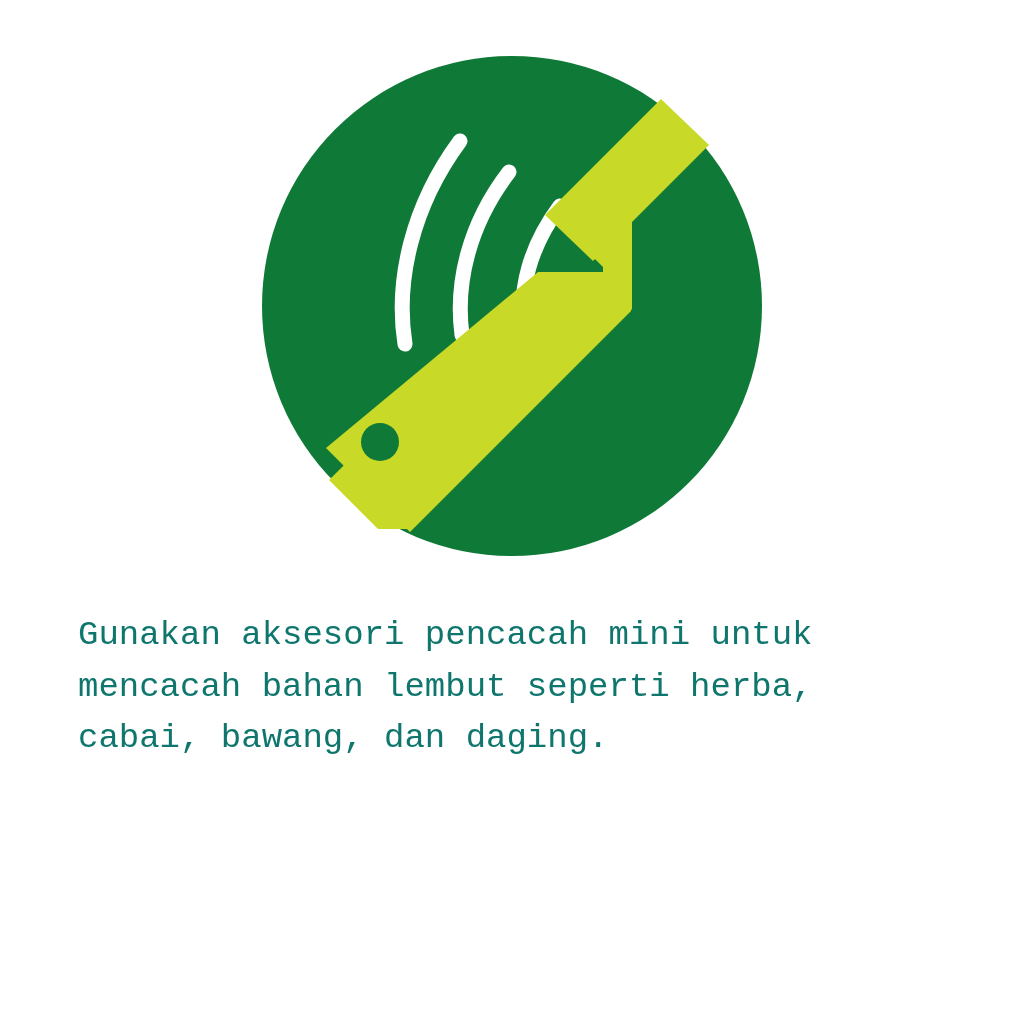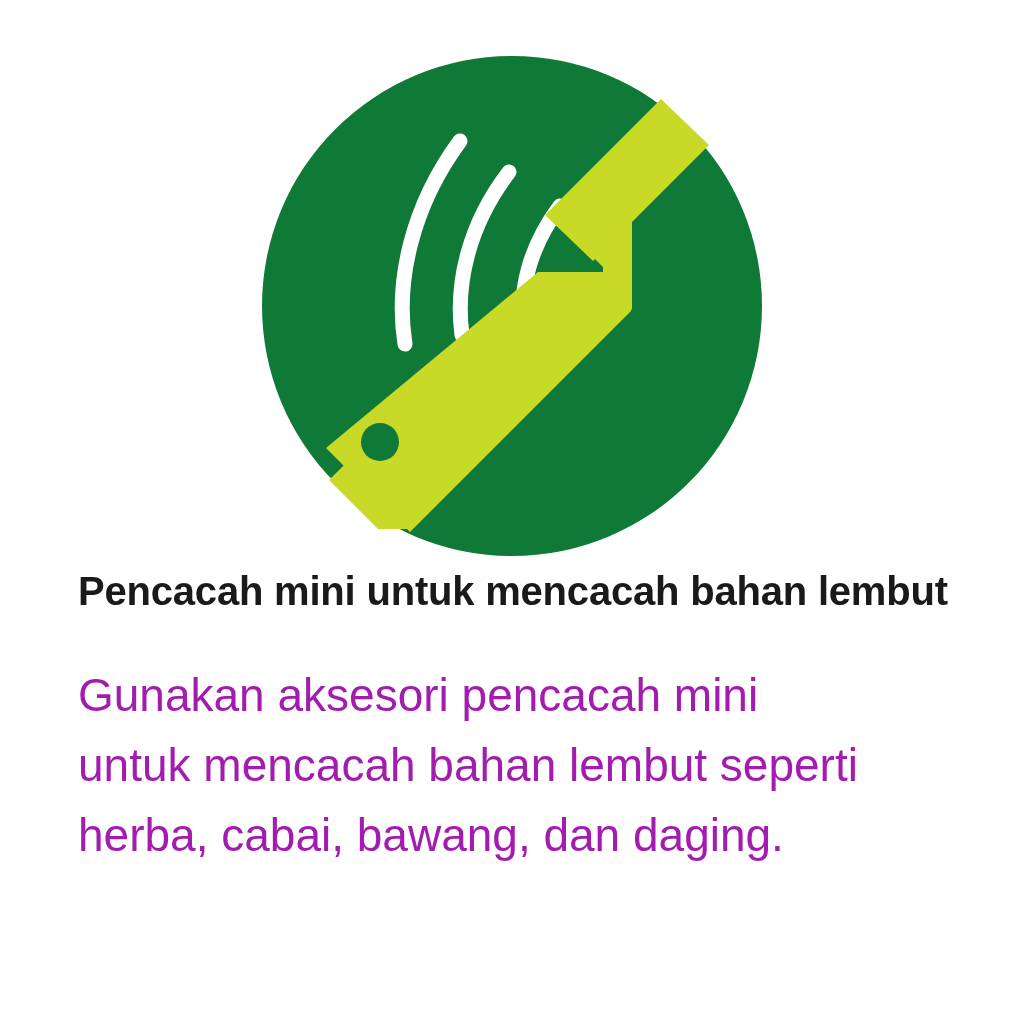--- a/index.html
+++ b/index.html
@@ -50,25 +50,25 @@
     font-family: "Liberation Sans", sans-serif;
     font-weight: bold;
     font-size: 40px;
     line-height: 1.28;
     color: #1a1a1a;
     letter-spacing: -0.2px;
     margin: 0;
     max-width: 900px;
   }
   .body-text {
-    font-family: Liberation Sans, sans-serif;
+    font-family: Liberation Mono, monospace;
     font-weight: normal;
-    font-size: 46px;
+    font-size: 34px;
     line-height: 1.52;
-    color: #a21caf;
+    color: #0f766e;
     margin: 44px 0 0 0;
     max-width: 800px;
   }
 </style>
 </head>
 <body>
 
 <div class="card">
 
   <div class="icon-area">
@@ -87,17 +87,16 @@
           <path d="M286 156 L 341 211 L 341 218 L 275 218 L 67 424 L 116 473 L 150 473 L 370 253 L 370 152 Z"></path>
           <path d="M71 420 L 160 331 L 248 420 L 160 508 Z" opacity="0"></path>
           <path d="M276 216 L 369 216 L 369 255 L 148 476 L 64 392 Z"></path>
         </g>
         <circle cx="118" cy="386" r="19" fill="#0f7a38"></circle>
       </svg>
     </div>
   </div>
 
   <div class="text-area">
-    <h2 class="headline">Pencacah mini untuk mencacah bahan lembut</h2>
     <p class="body-text">Gunakan aksesori pencacah mini untuk mencacah bahan lembut seperti herba, cabai, bawang, dan daging.</p>
   </div>
 
 </div>
 
 </body></html>

